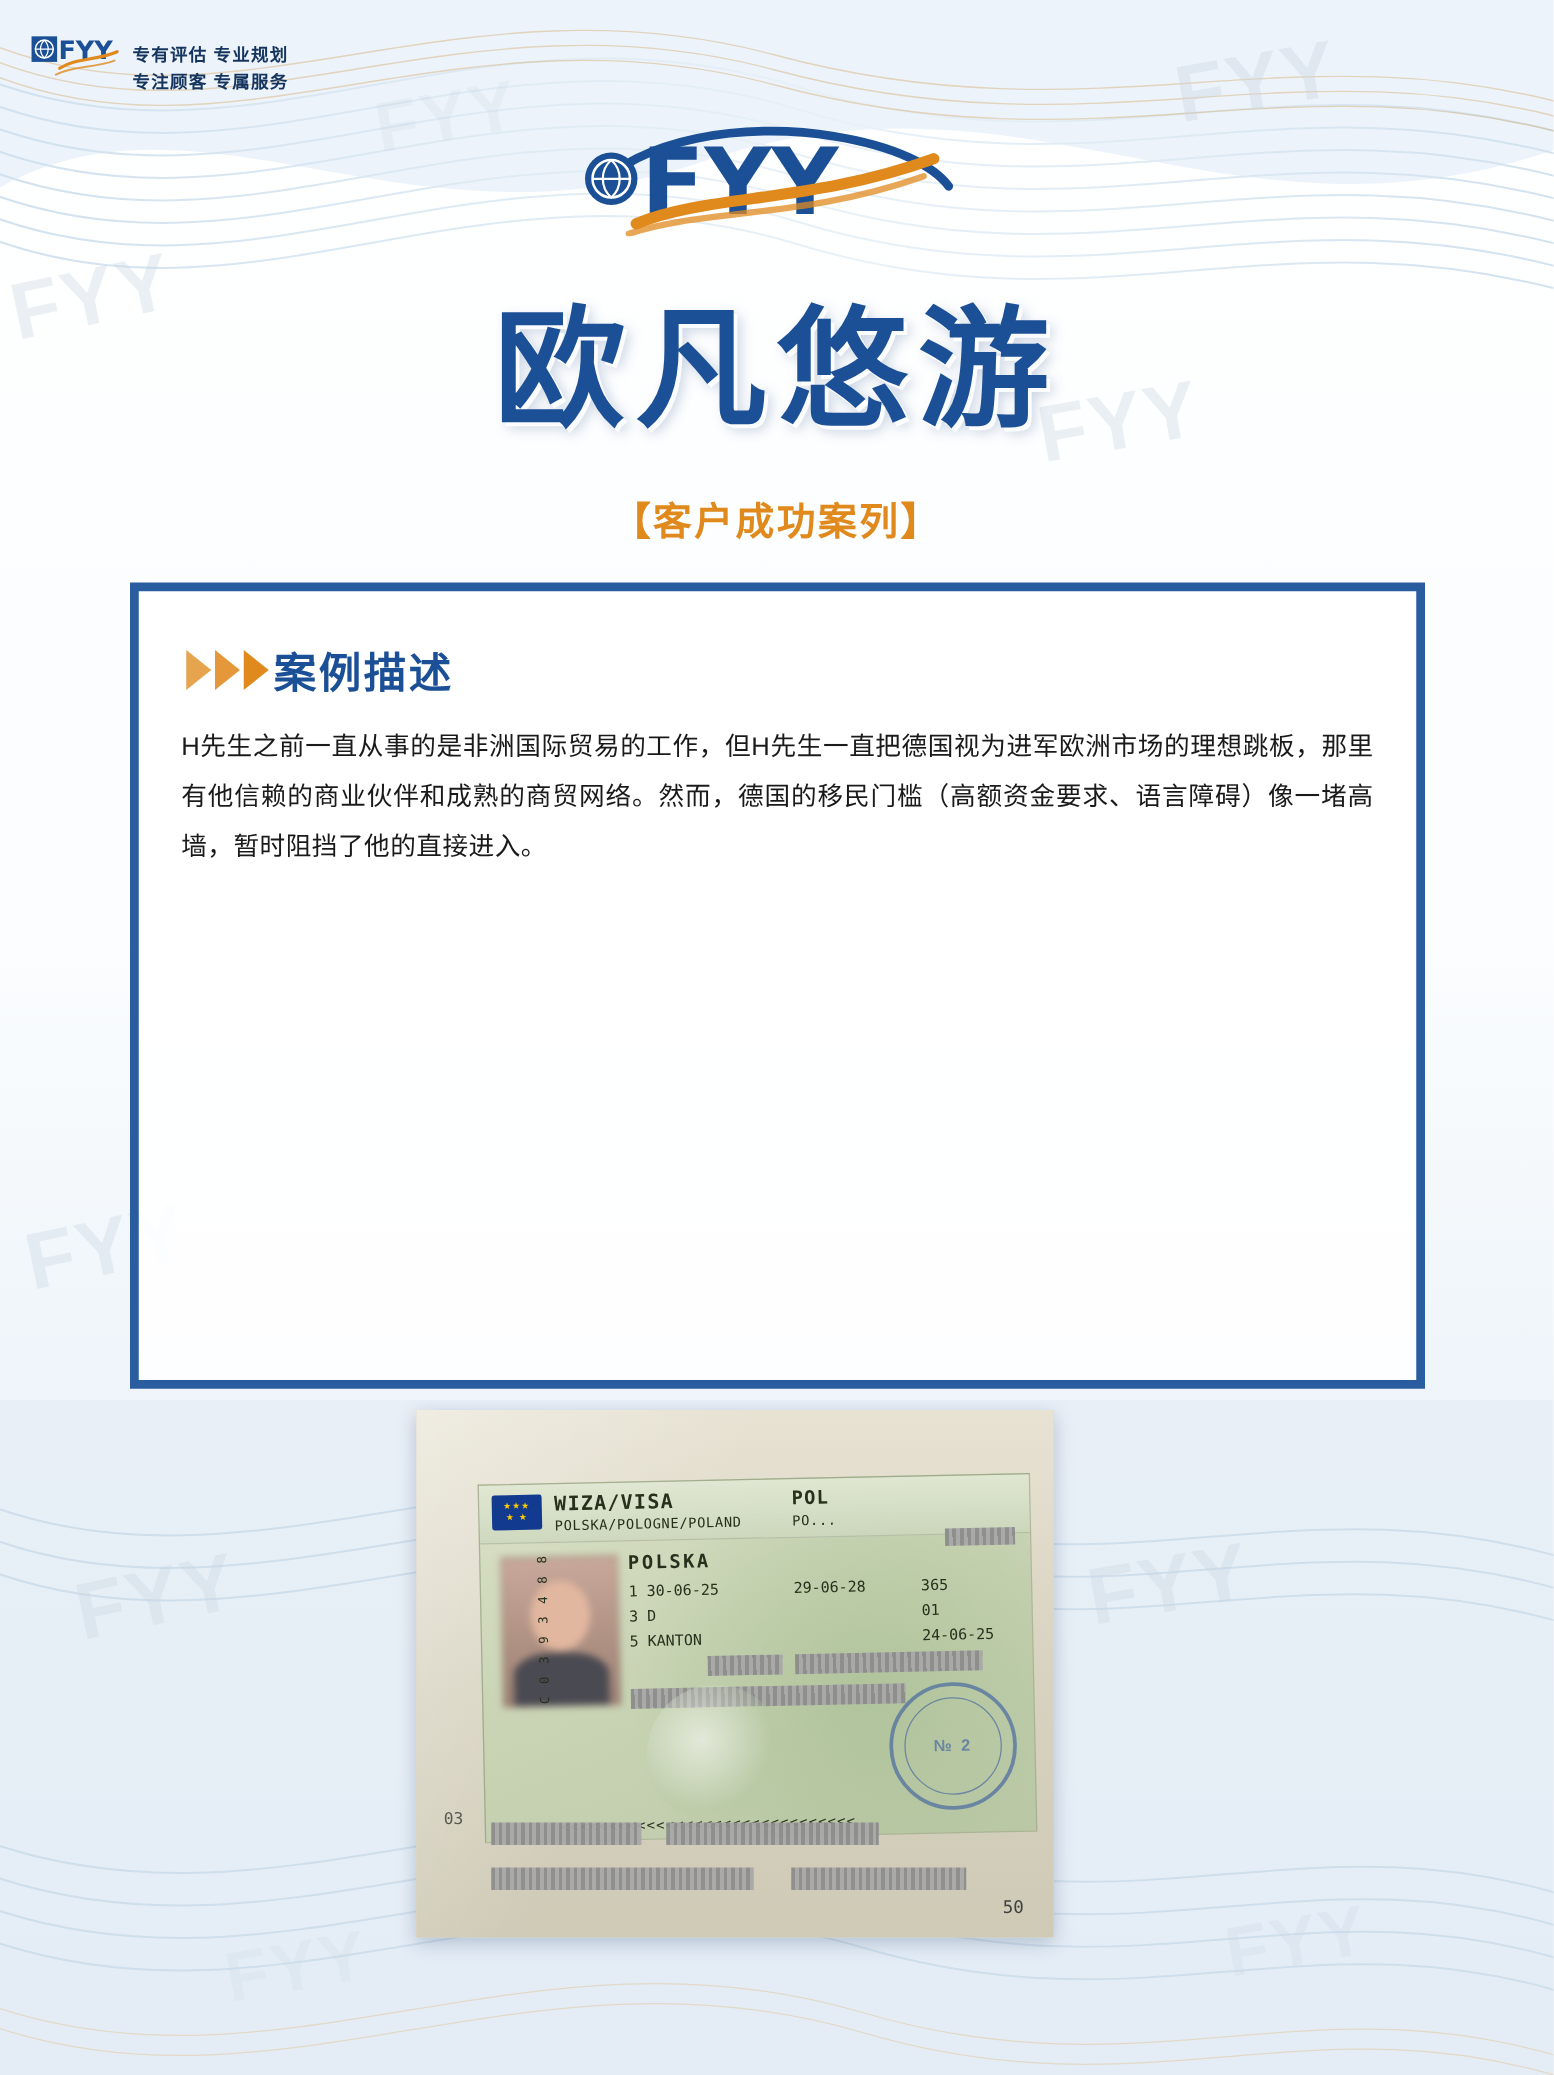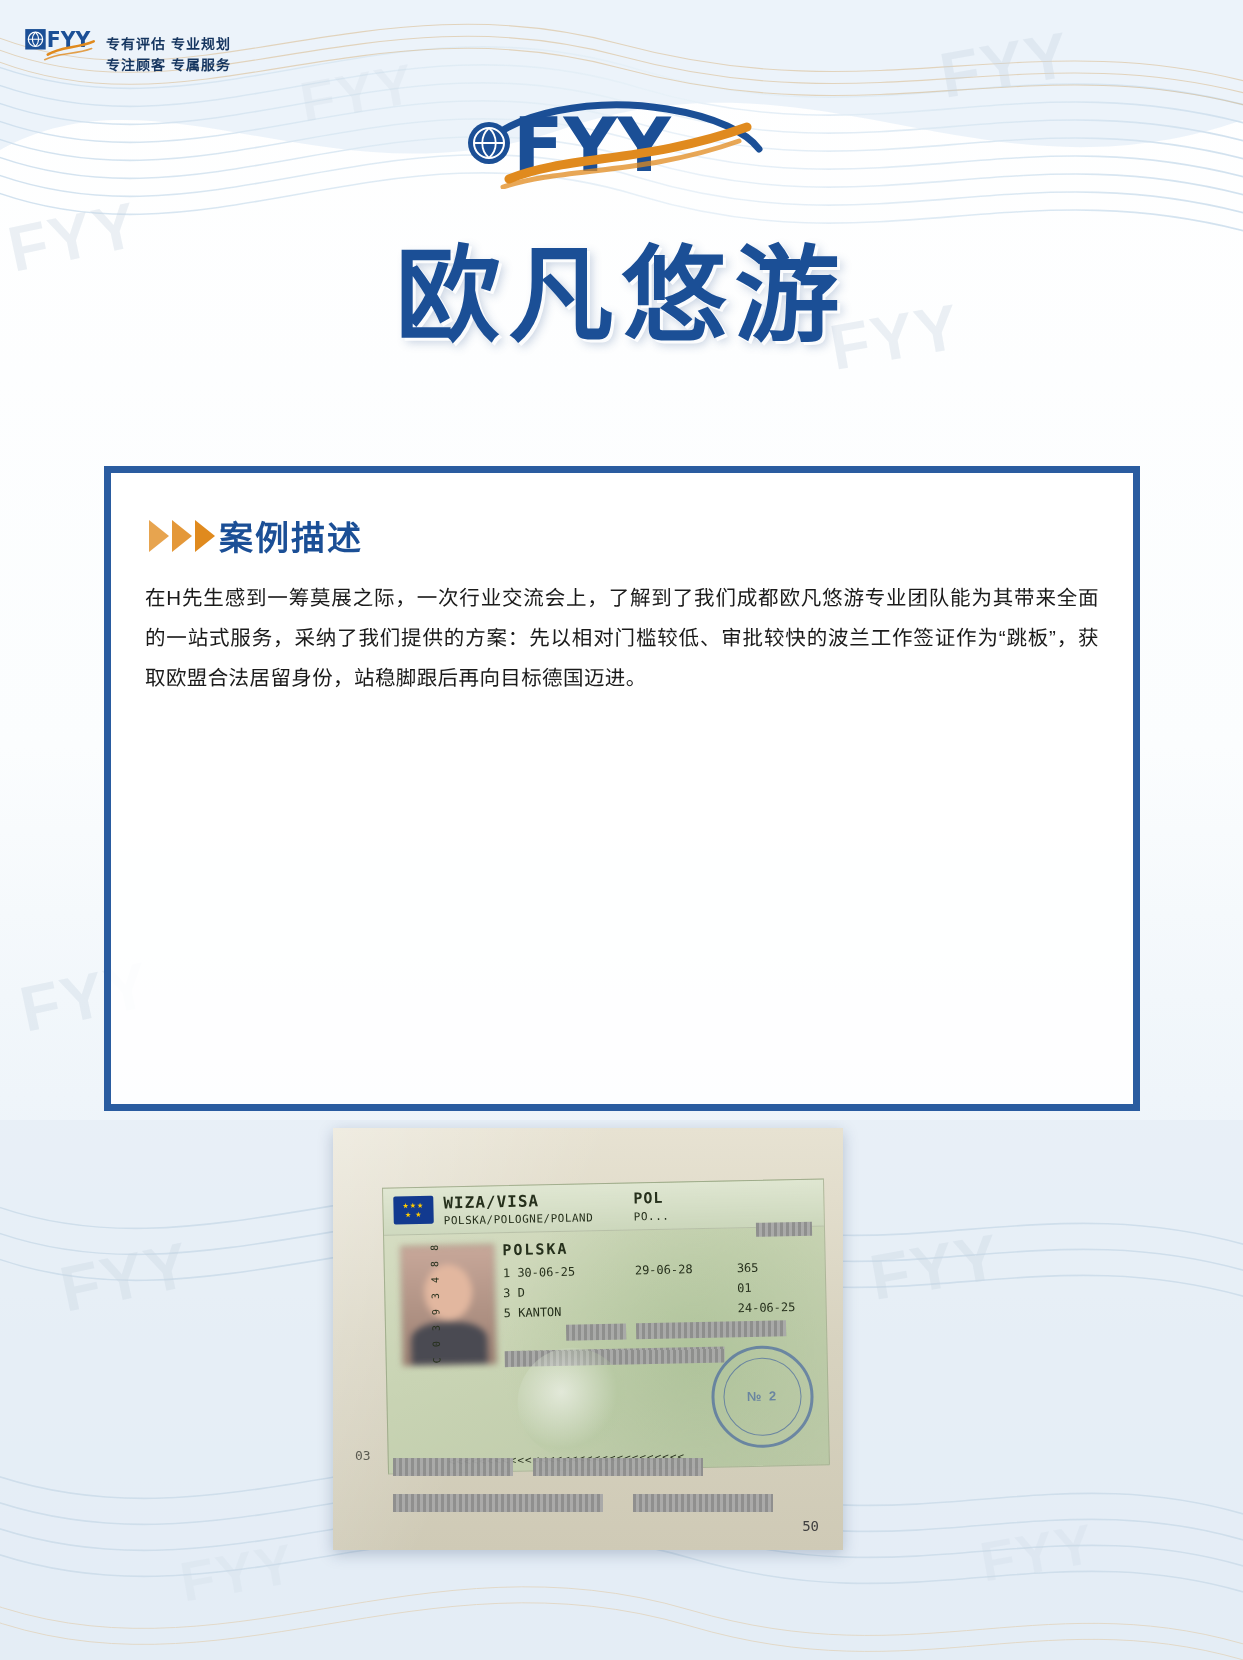--- a/index.html
+++ b/index.html
@@ -390,33 +390,34 @@
       <circle cx="42" cy="50" r="21" fill="#1b4f96"></circle>
       <circle cx="42" cy="50" r="15" fill="none" stroke="#ffffff" stroke-width="2"></circle>
       <path d="M27 50 H57 M42 35 C51 43 51 57 42 65 C33 57 33 43 42 35" fill="none" stroke="#ffffff" stroke-width="1.8"></path>
       <text x="66" y="78" font-family="DejaVu Sans, sans-serif" font-size="74" font-weight="bold" fill="#1b4f96">FYY</text>
       <path d="M62 86 C120 62 200 70 300 34" fill="none" stroke="#e08a1e" stroke-width="9" stroke-linecap="round"></path>
       <path d="M56 94 C116 74 196 82 292 48" fill="none" stroke="#e08a1e" stroke-width="5" stroke-linecap="round" opacity=".75"></path>
     </svg>
   </div>
 
   <div class="main-title">欧凡悠游</div>
+  <div class="subtitle">【客户成功案列】</div>
 </div>
 
 <div class="case-card">
   <div class="case-head">
     <div class="chev-group">
       <span class="chev c3"></span>
       <span class="chev c2"></span>
       <span class="chev"></span>
     </div>
     <div class="case-title">案例描述</div>
   </div>
   <div class="case-body">
-    <p>在H先生感到一筹莫展之际，一次行业交流会上，了解到了我们成都欧凡悠游专业团队能为其带来全面的一站式服务，采纳了我们提供的方案：先以相对门槛较低、审批较快的波兰工作签证作为“跳板”，获取欧盟合法居留身份，站稳脚跟后再向目标德国迈进。</p>
+    <p>H先生之前一直从事的是非洲国际贸易的工作，但H先生一直把德国视为进军欧洲市场的理想跳板，那里有他信赖的商业伙伴和成熟的商贸网络。然而，德国的移民门槛（高额资金要求、语言障碍）像一堵高墙，暂时阻挡了他的直接进入。</p>
   </div>
 </div>
 
 <div class="photo-band">
   <div class="visa-wrap">
     <div class="visa-page"></div>
 
     <div class="visa-sticker">
       <div class="visa-headerbar"></div>
       <div class="eu-flag">

